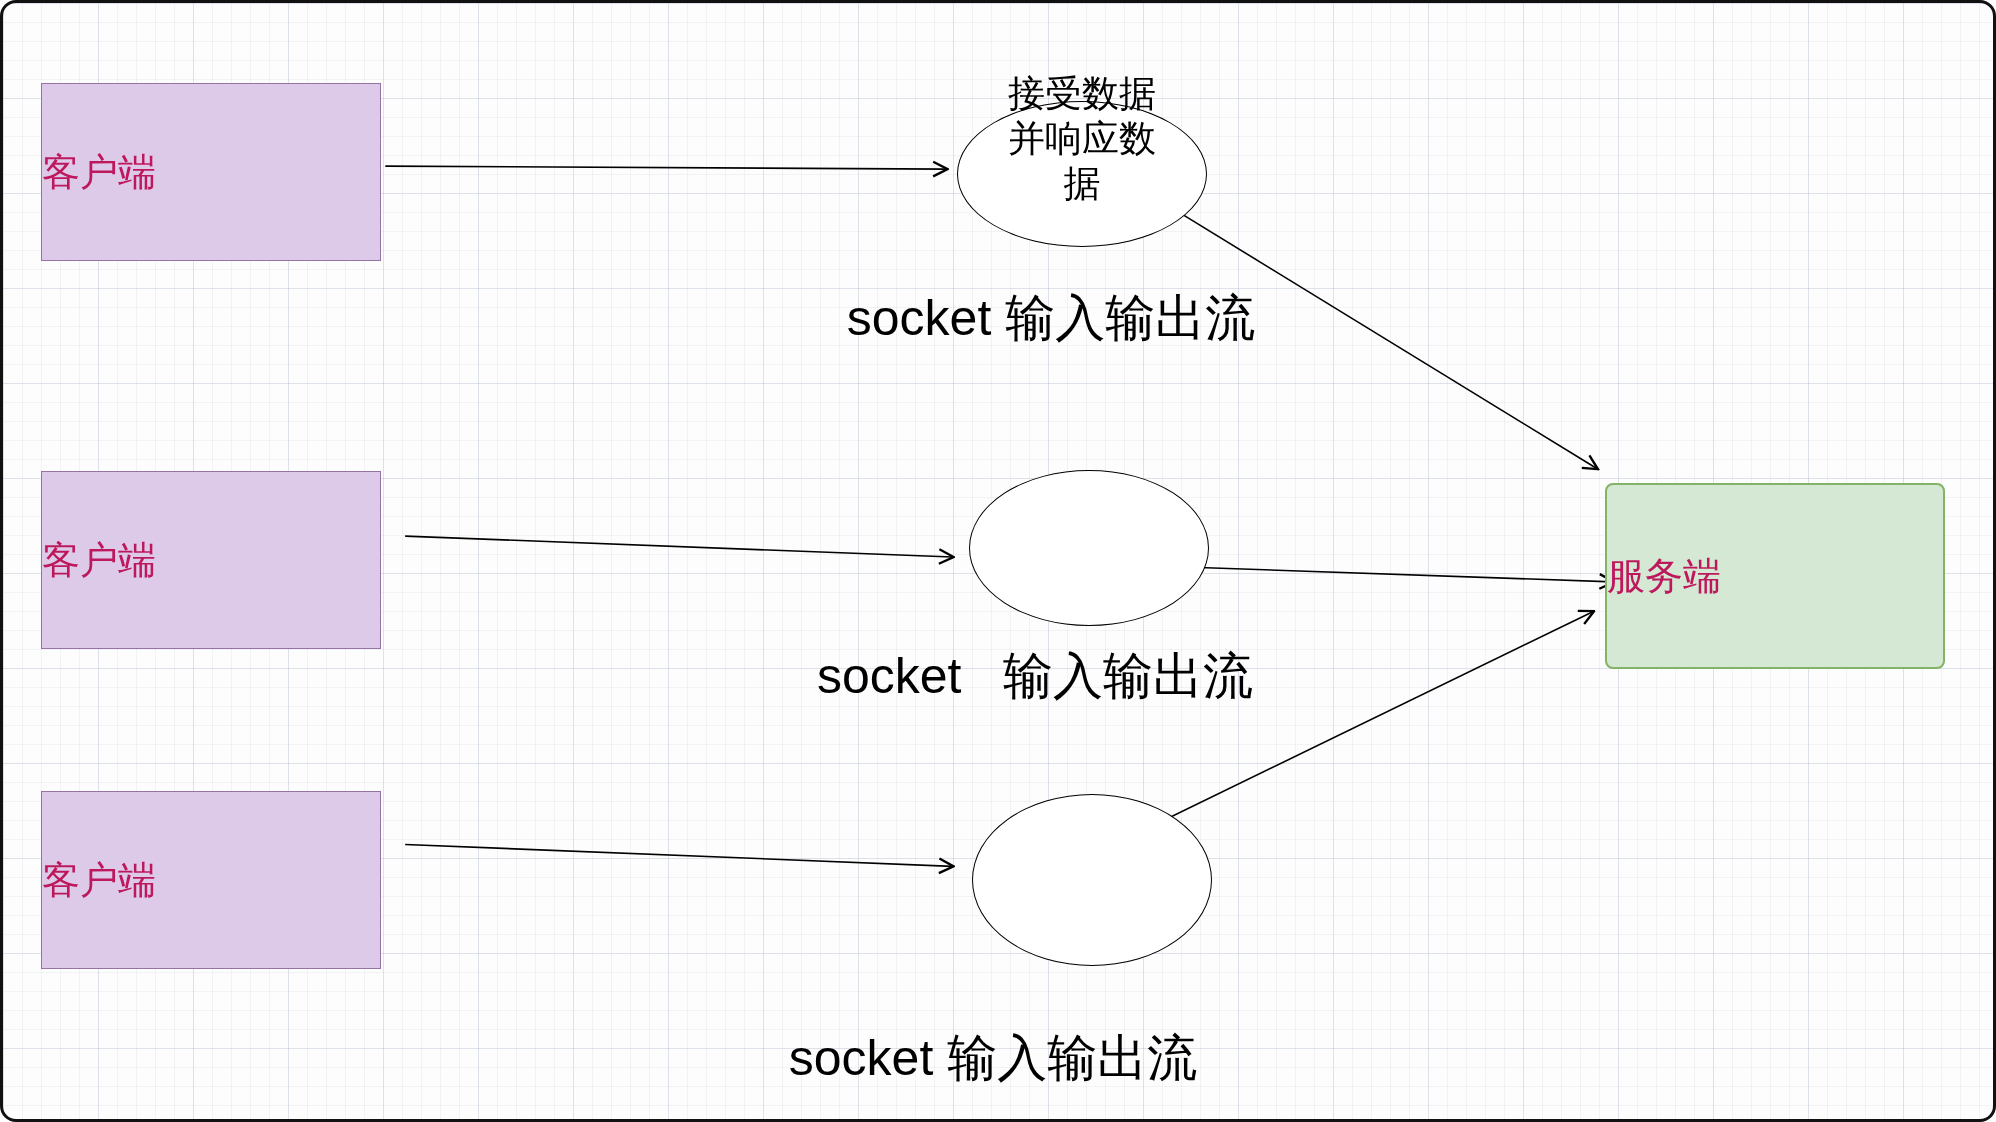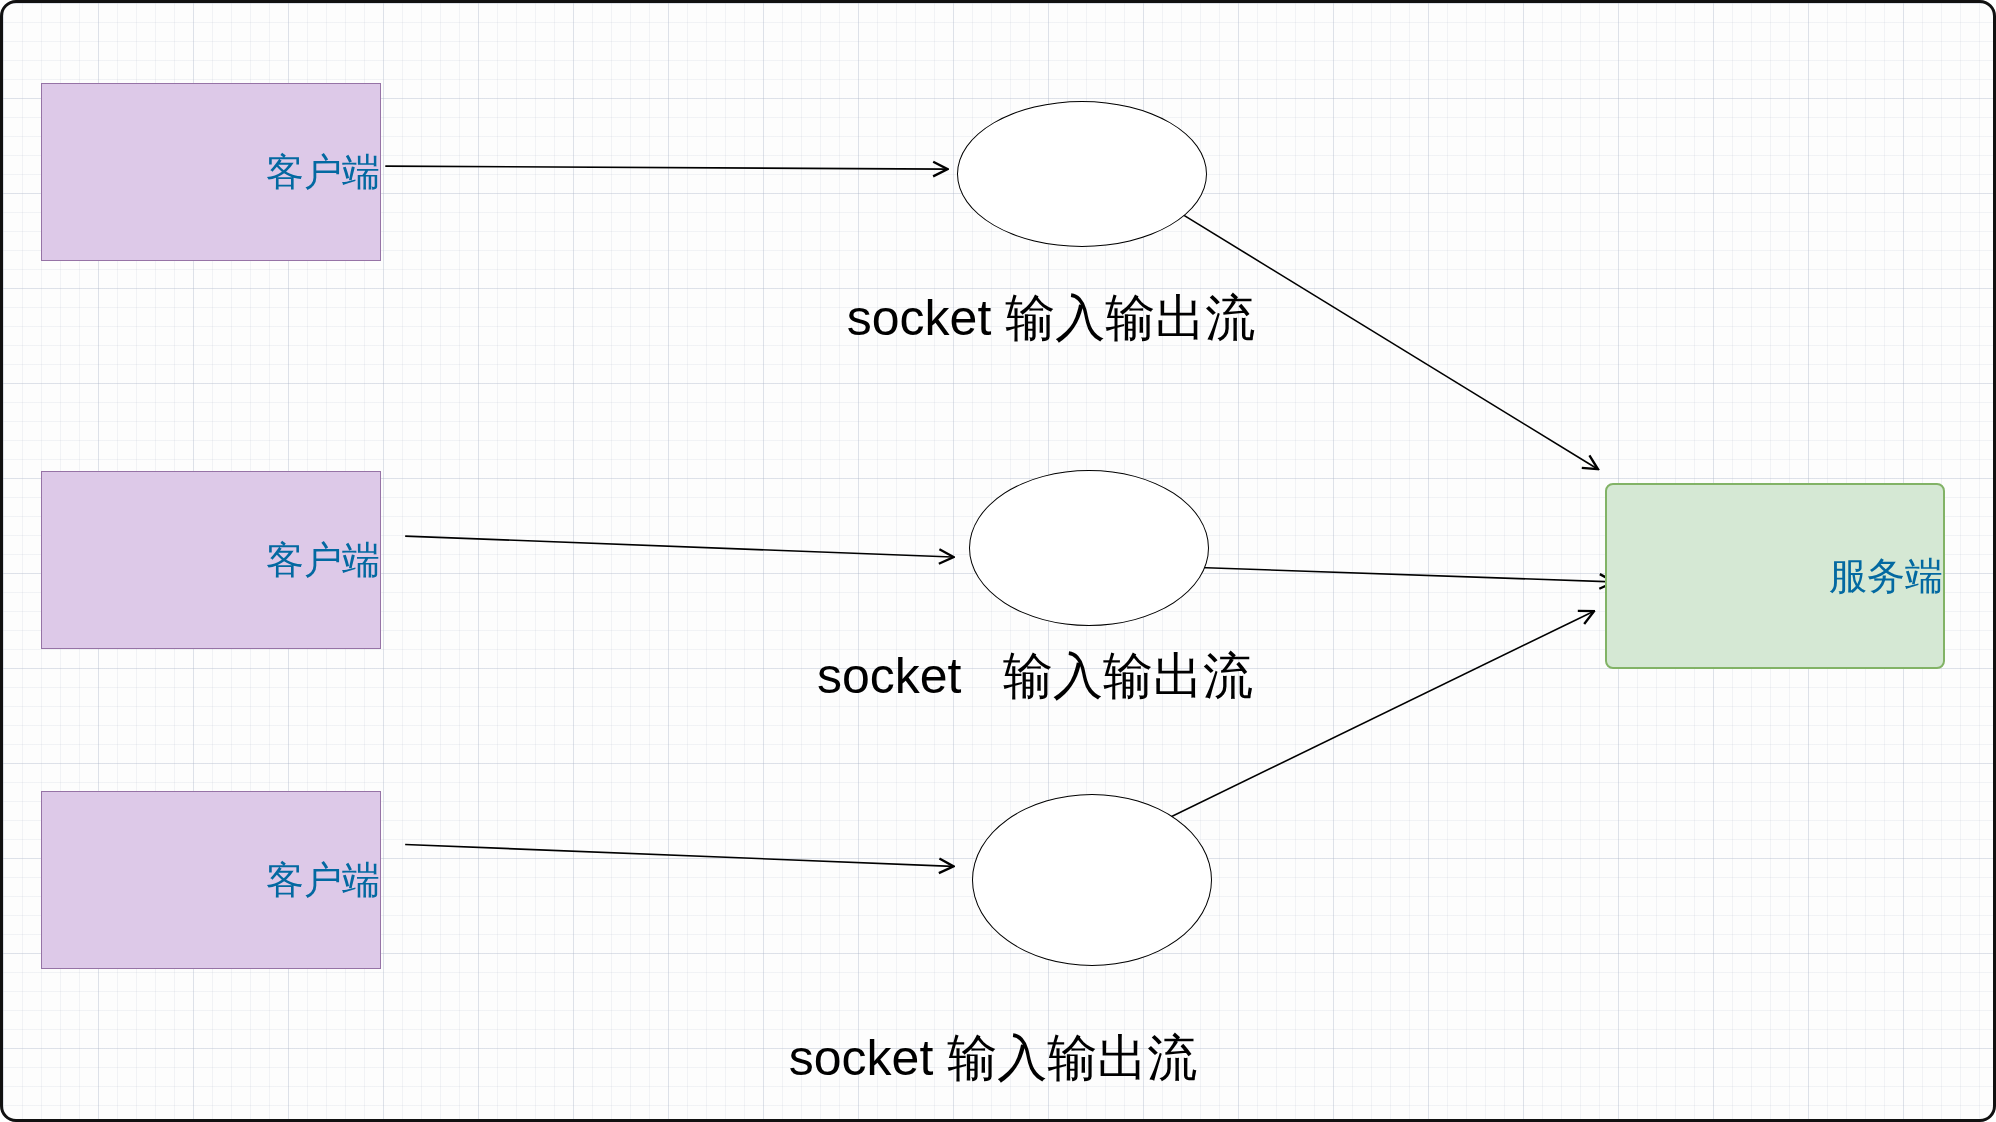--- a/index.html
+++ b/index.html
@@ -28,25 +28,24 @@
     position: absolute;
     inset: 0;
     width: 100%;
     height: 100%;
     pointer-events: none;
   }
   .node {
     position: absolute;
     display: flex;
     align-items: center;
-    justify-content: flex-end;
+    justify-content: flex-start;
     font-size: 38px;
-    color: #0369a1;
+    color: #be185d;
     box-sizing: border-box;
-    padding-left: 48px;
   }
   .client {
     width: 340px;
     height: 178px;
     background: #ddc9e8;
     border: 1.5px solid #9673a6;
   }
   .server {
     width: 340px;
     height: 186px;
@@ -103,20 +102,23 @@
 
   <div class="node client" style="left:38px; top:468px;">
     <span class="node-label">客户端</span>
   </div>
 
   <div class="node client" style="left:38px; top:788px;">
     <span class="node-label">客户端</span>
   </div>
 
   <div class="ellipse" style="left:954px; top:98px; width:250px; height:146px;"></div>
+  <div class="ellipse-label" style="left:944px; top:68px; width:270px;">接受数据
+并响应数
+据</div>
 
   <div class="ellipse" style="left:966px; top:467px; width:240px; height:156px;"></div>
 
   <div class="ellipse" style="left:969px; top:791px; width:240px; height:172px;"></div>
 
   <div class="caption" style="left:838px; top:282px; width:420px;">socket 输入输出流</div>
 
   <div class="caption" style="left:812px; top:640px; width:440px;">socket   输入输出流</div>
 
   <div class="caption" style="left:780px; top:1022px; width:420px;">socket 输入输出流</div>

